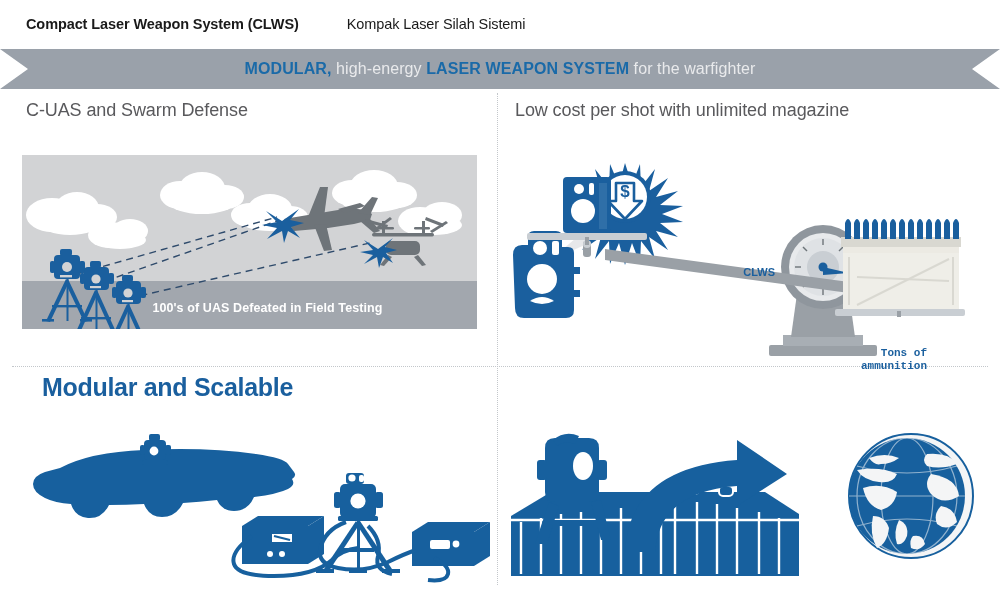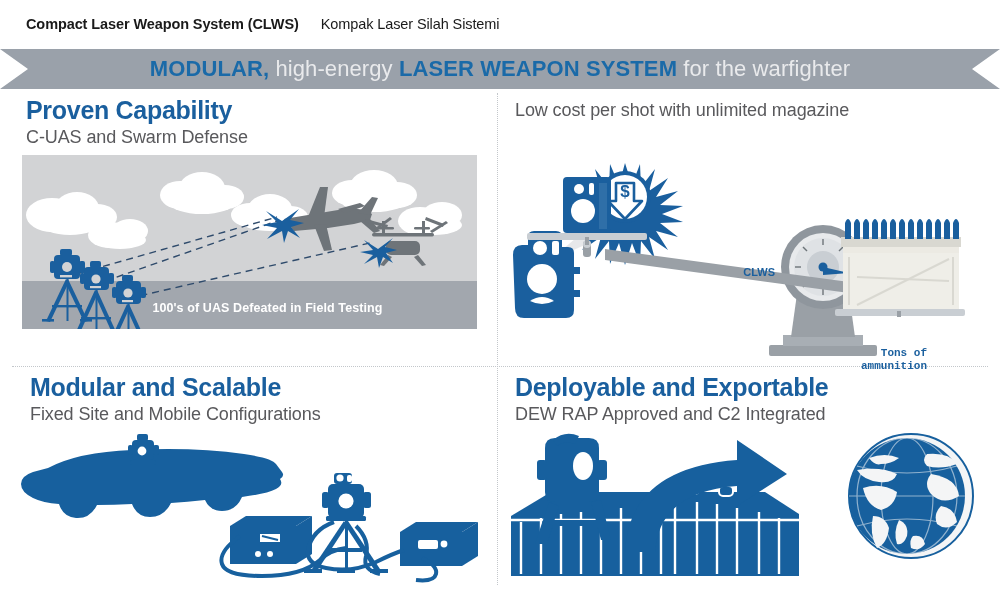--- a/index.html
+++ b/index.html
@@ -23,20 +23,21 @@
   }
 
   
   .titlebar {
     position: absolute;
     left: 0; top: 10px;
     width: 1000px;
     height: 28px;
     display: flex;
     align-items: center;
+    gap: 26px;
   }
   .title-en {
     margin-left: 26px;
     font-size: 14.5px;
     font-weight: bold;
     letter-spacing: -0.1px;
     color: #1a1a1a;
     white-space: nowrap;
   }
   .title-tr {
@@ -62,21 +63,21 @@
         1000px 0px,
         972px 20px,
         1000px 40px,
         0px 40px,
         28px 20px);
     display: flex;
     align-items: center;
     justify-content: center;
   }
   .ribbon-text {
-    font-size: 22px;
+    font-size: 16px;
     letter-spacing: 0.1px;
     color: #e9eaec;
     white-space: nowrap;
   }
   .ribbon-text b { color: #1a6aa8; font-weight: bold; }
 
   
   .grid {
     position: absolute;
     left: 0; top: 89px;
@@ -91,21 +92,21 @@
   }
   .hdiv {
     position: absolute;
     left: 12px; top: 277px;
     width: 976px; height: 0;
     border-top: 1px dotted #c3c7cb;
   }
   .quad { position: absolute; }
   .q1 { left: 0;     top: 0;    width: 497px; height: 277px; }
   .q2 { left: 497px; top: 0;    width: 503px; height: 277px; }
-  .q3 { left: 4px;     top: 277px; width: 497px; height: 223px; }
+  .q3 { left: 16px;     top: 277px; width: 497px; height: 223px; }
   .q4 { left: 497px; top: 277px; width: 503px; height: 223px; }
 
   .q-head { padding-left: 26px; padding-top: 8px; }
   .q2 .q-head, .q4 .q-head { padding-left: 18px; }
   .q-title {
     font-size: 25px;
     font-weight: bold;
     color: #1a5f9e;
     letter-spacing: -0.3px;
     line-height: 1.08;
@@ -169,21 +170,20 @@
     <div class="ribbon-text"><b>MODULAR,</b><span> high-energy </span><b>LASER WEAPON SYSTEM</b><span> for the warfighter</span></div>
   </div>
 
   <div class="grid">
 
     <div class="vdiv"></div>
     <div class="hdiv"></div>
 
     <div class="quad q1">
       <div class="q-head">
-        <div class="q-title">Proven Capability</div>
         <div class="q-sub">C-UAS and Swarm Defense</div>
       </div>
 
       <div class="scene">
         <div class="ground"></div>
 
         <svg width="455" height="198" viewBox="0 0 455 198" style="position:absolute;left:0;top:0">
 
           <g fill="#ffffff">
             <g>
@@ -450,21 +450,20 @@
       </svg>
 
       <div class="art-label" style="left:208px; top:177px; width:70px;">CLWS</div>
       <div class="art-label" style="left:334px; top:258px; width:96px;font-family:Liberation Mono, monospace;">Tons of
 ammunition</div>
     </div>
 
     <div class="quad q3">
       <div class="q-head">
         <div class="q-title">Modular and Scalable</div>
-        <div class="q-sub">Fixed Site and Mobile Configurations</div>
       </div>
 
       <svg width="497" height="160" viewBox="0 0 497 160" style="position:absolute;left:0;top:60px">
         <g fill="#17609e">
           <path d="M44 42 q30 -16 84 -18 q62 -3 112 4 q28 4 32 10 l6 8 q3 4 -2 7 q4 6 -4 10
                    q-10 5 -34 8 q-6 14 -20 14 q-12 0 -17 -11 q-18 2 -34 3 q-7 14 -21 14
                    q-13 0 -18 -13 q-18 1 -35 1 q-7 14 -21 13 q-13 -1 -17 -14 q-16 -1 -26 -6
                    q-12 -6 -12 -14 q0 -8 12 -12 z"></path>
           <rect x="128" y="14" width="22" height="20" rx="4"></rect>
           <rect x="124" y="19" width="5" height="10" rx="2"></rect>
@@ -515,24 +514,20 @@
             <path d="M236 110 q-22 16 -18 28 q4 12 40 12 q40 0 58 -16 q10 -10 26 -12"></path>
             <path d="M330 96 q-22 8 -26 28 q-2 14 18 18 q26 5 50 -6 q16 -8 28 -12"></path>
             <path d="M352 100 q14 14 10 30 q-4 14 14 18"></path>
             <path d="M418 132 q16 8 14 16 q-2 8 -20 6"></path>
           </g>
         </g>
       </svg>
     </div>
 
     <div class="quad q4">
-      <div class="q-head">
-        <div class="q-title">Deployable and Exportable</div>
-        <div class="q-sub">DEW RAP Approved and C2 Integrated</div>
-      </div>
 
       <svg width="503" height="165" viewBox="0 0 503 165" style="position:absolute;left:0;top:58px">
 
         <g>
           <path d="M14 92 l40 -24 h214 l34 22 v62 h-288 z" fill="#17609e"></path>
           <g stroke="#ffffff" stroke-width="2.4" fill="none">
             <path d="M24 98 v52"></path>
               <path d="M44 94 v56"></path>
               <path d="M64 90 v60"></path>
             <path d="M84 88 v62"></path>

